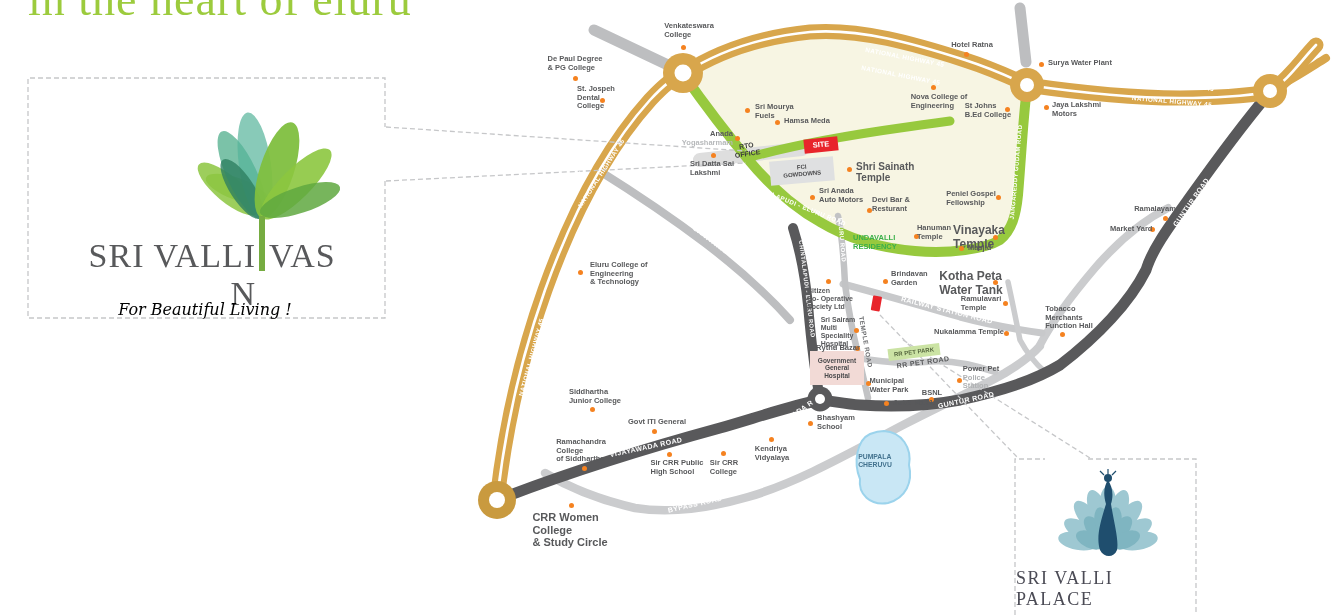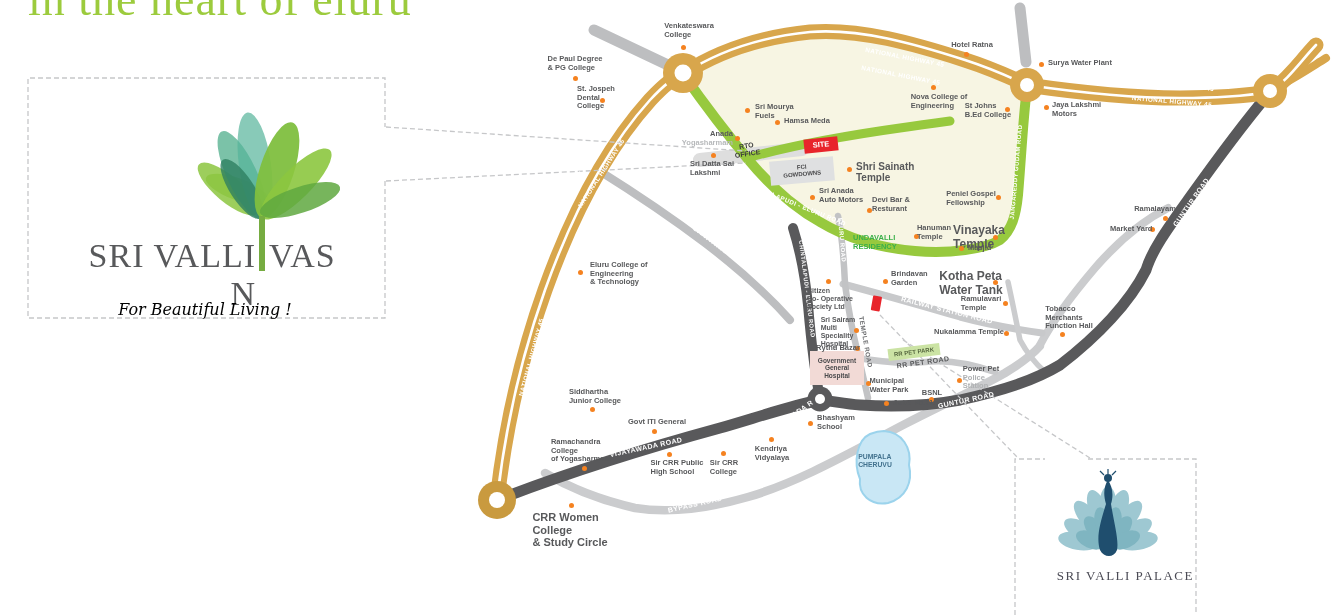--- a/index.html
+++ b/index.html
@@ -12,21 +12,21 @@
   .poi{position:absolute;color:#58595B;font-weight:600;line-height:1.14;white-space:nowrap;}
   .poi.c{transform:translateX(-50%);text-align:left;}
   .poi.l{text-align:left;}
   .poi.r{transform:translateX(-100%);text-align:right;}
   .dot{position:absolute;width:5px;height:5px;border-radius:50%;background:#F58220;}
   
   #nivas-title-left{position:absolute;left:58px;top:237px;width:198px;text-align:right;font-family:"Liberation Serif",serif;font-size:34px;color:#58595B;letter-spacing:1px;}
   #nivas-title-right{position:absolute;left:269px;top:237px;font-family:"Liberation Serif",serif;font-size:34px;color:#58595B;letter-spacing:1px;}
   #nivas-tagline{position:absolute;left:60px;top:294px;width:290px;text-align:center;font-family:"DejaVu Serif",serif;font-style:italic;font-size:16px;color:#000000;margin-top:6px;}
   
-  #palace-title{position:absolute;left:1016px;top:568px;width:178px;text-align:right;font-family:"Liberation Serif",serif;font-size:13px;color:#4B4B55;letter-spacing:1.5px;}
+  #palace-title{position:absolute;left:1016px;top:568px;width:178px;text-align:left;font-family:"Liberation Serif",serif;font-size:18px;color:#4B4B55;letter-spacing:1.5px;}
 </style>
 </head>
 <body>
 <div id="stage">
 
 <svg width="1336" height="615" viewBox="0 0 1336 615">
 
   <path fill="#F7F5E3" d="M683,74 C720,50 760,37 810,32 C860,28 915,44 965,60 C990,68 1010,77 1027,85 C1023,120 1021,160 1018,195 C1016,215 1012,230 1000,240 C985,249 950,254 915,251 C880,248 850,240 820,222 C790,205 765,180 747,158 C722,128 700,98 683,74 Z"></path>
 
   <path fill="none" stroke="#CBCCCE" stroke-width="8.5" stroke-linecap="round" d="M545,473 C570,488 600,500 635,508 C672,514 710,508 748,497 C800,482 855,450 905,424 C940,406 975,390 1005,373 C1020,364 1032,355 1040,346"></path>
@@ -363,21 +363,21 @@
       </div>
       <div class="dot" style="left: 589.5px; top: 406.5px;"></div>
       <div class="poi c" style="left: 595px; top: 388px; font-size: 7.5px;">
         <div>Siddhartha</div>
         <div>Junior College</div>
       </div>
       <div class="dot" style="left: 581.5px; top: 465.5px;"></div>
       <div class="poi c" style="left: 581px; top: 438px; font-size: 7.5px;">
         <div>Ramachandra</div>
         <div>College</div>
-        <div>of Yogasharmam</div>
+        <div>of Siddhartha</div>
       </div>
       <div class="dot" style="left: 568.5px; top: 502.5px;"></div>
       <div class="poi c" style="left: 570px; top: 511px; font-size: 11px;">
         <div>CRR Women</div>
         <div>College</div>
         <div>&amp; Study Circle</div>
       </div>
       <div class="dot" style="left: 577.5px; top: 269.5px;"></div>
       <div class="poi l" style="left: 590px; top: 261px; font-size: 7.5px;">
         <div>Eluru College of</div>

